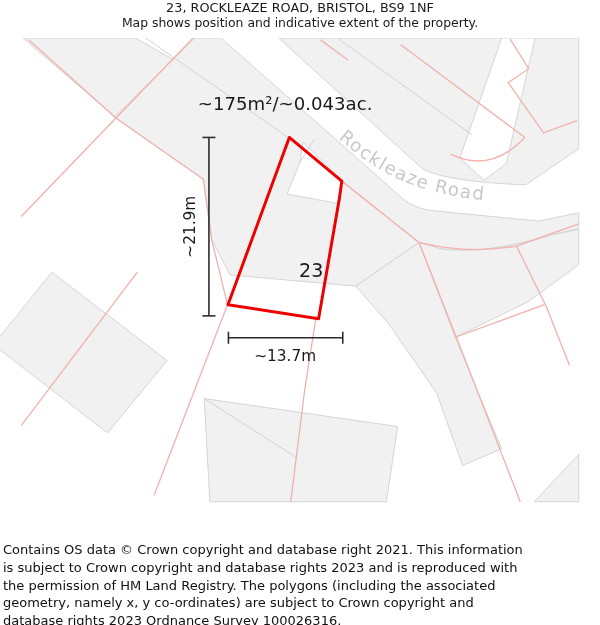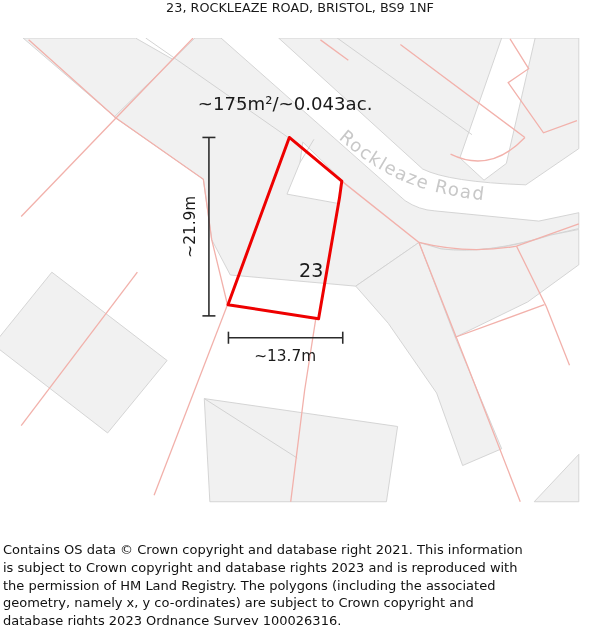--- a/index.html
+++ b/index.html
@@ -10,20 +10,21 @@
   .map-wrap{width:600px;height:500px;position:relative;background:#fff;}
   svg{display:block;}
   .footer{width:536px;box-sizing:border-box;padding:3px 2px 0 3px;font-size:13px;line-height:17.8px;color:#111;background:#fff;letter-spacing:0;}
   text{font-family:"DejaVu Sans","Liberation Sans",sans-serif;}
 </style>
 </head>
 <body>
 
 <div class="header">
   <div class="title">23, ROCKLEAZE ROAD, BRISTOL, BS9 1NF</div>
+  <div class="subtitle">Map shows position and indicative extent of the property.</div>
 </div>
 
 <div class="map-wrap">
 <svg width="600" height="500" viewBox="0 38 600 538">
 
   <g stroke="#d2d2d2" stroke-width="1" fill="#f1f1f1">
     <path d="M2,38 L123,38 L165,62 L205,180 L196,190 L148,153 L102,124 Z"></path>
     <path d="M277,38 L600,38 L600,157 L543,196 Q460,193 432,179 Z"></path>
     <path d="M187,38 L215,38 L413,213 Q428,223 445,224 L557,235 L600,226 L600,243 L570,250 Q500,271 452,265 L428,258 L360,305 L225,293 L205,255 L196,190 L100,123 Z"></path>
     <path d="M33,290 L157,385 L93,463 L-30,368 Z"></path>

